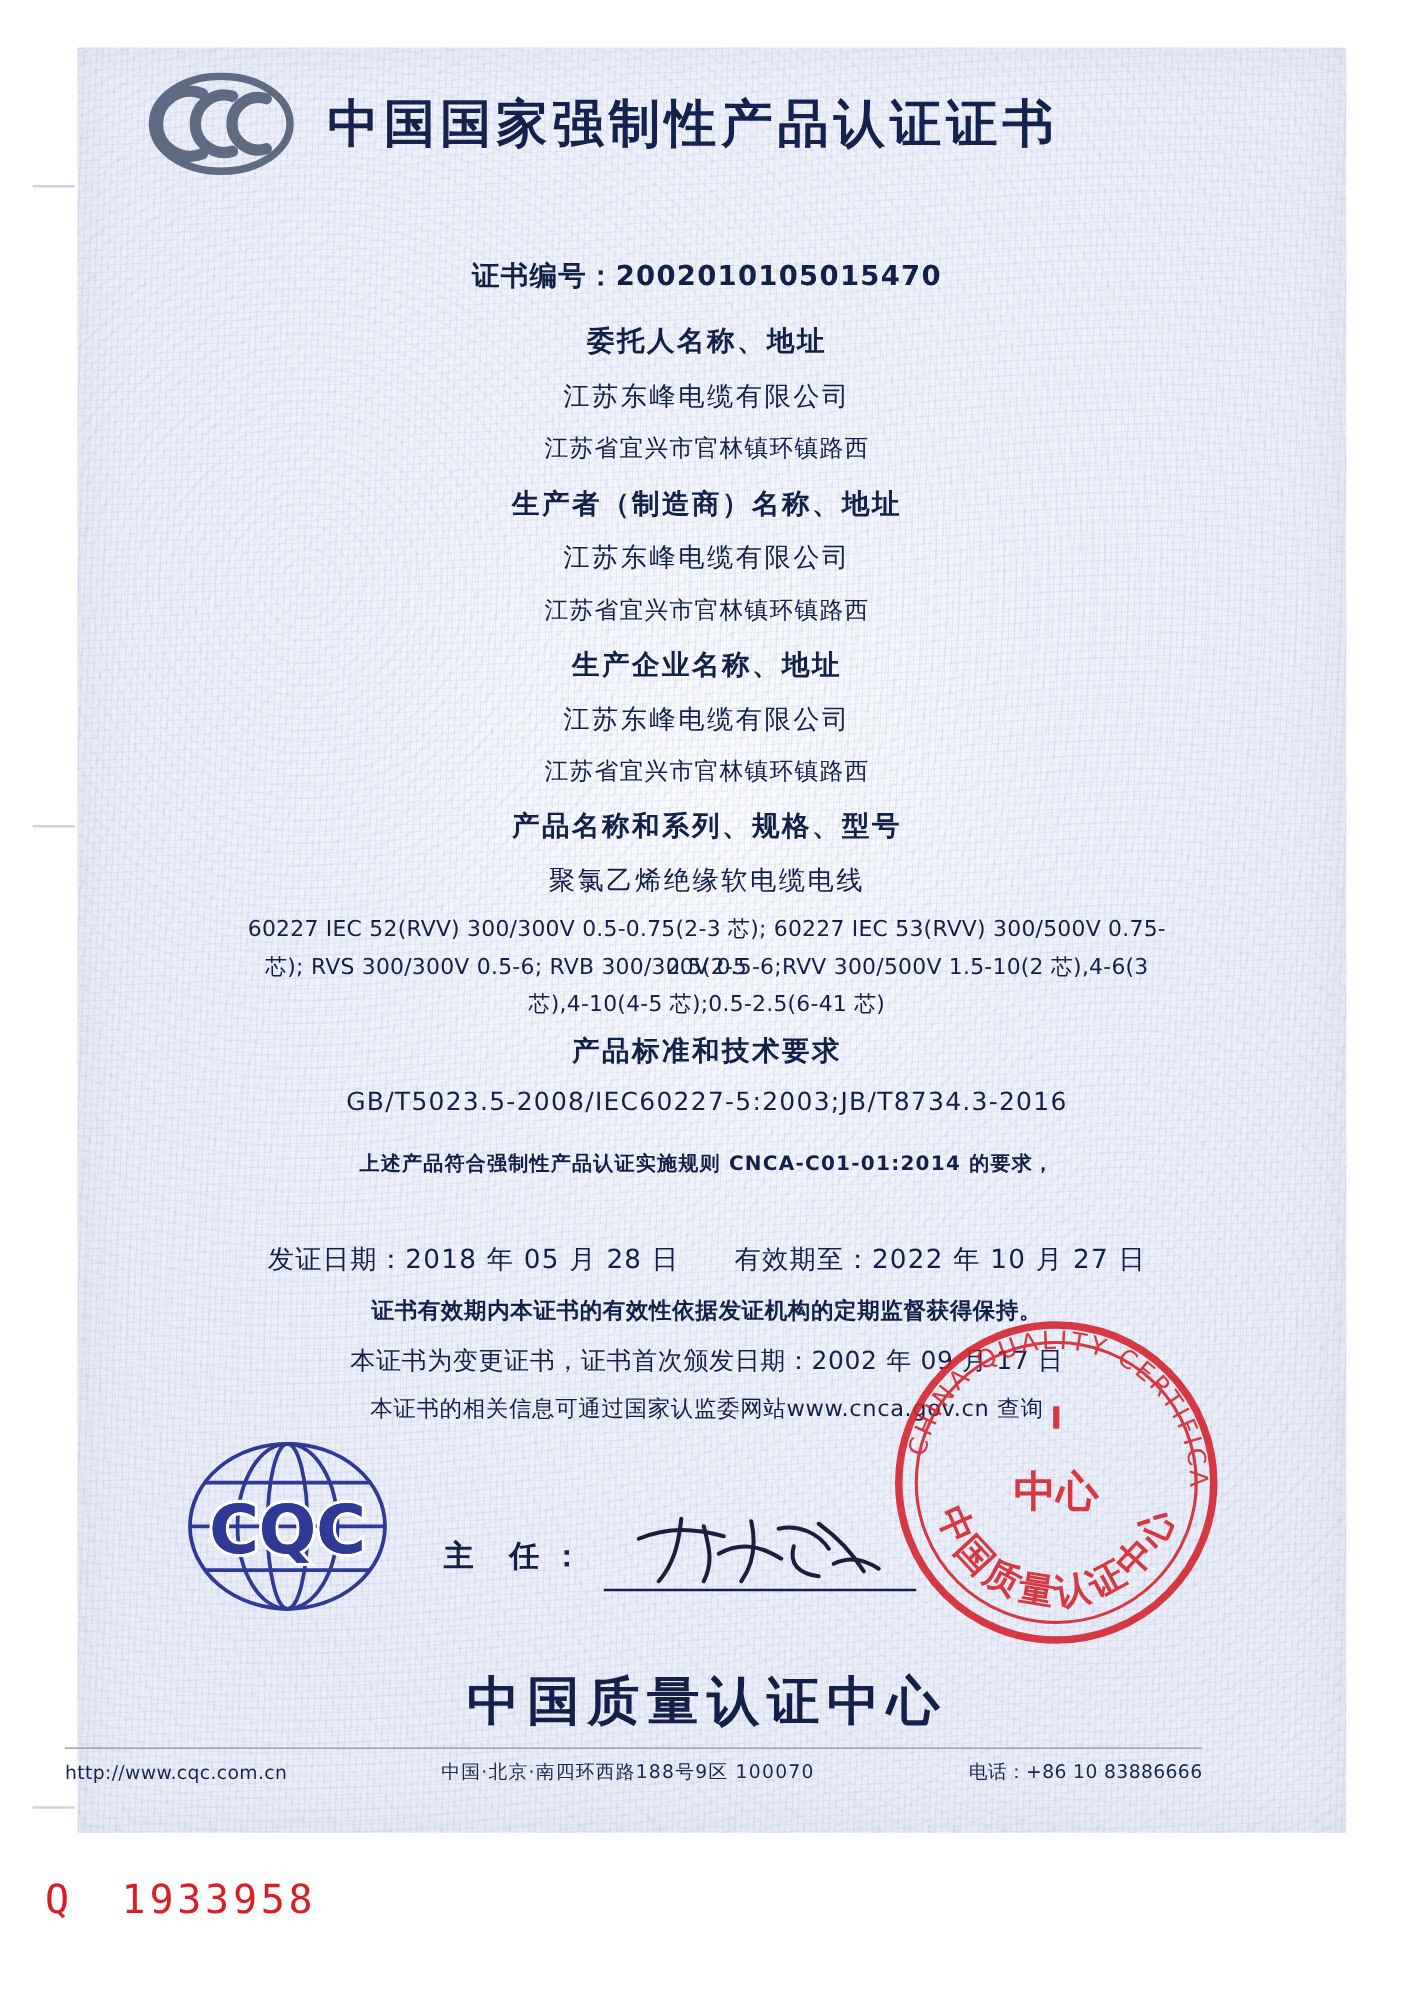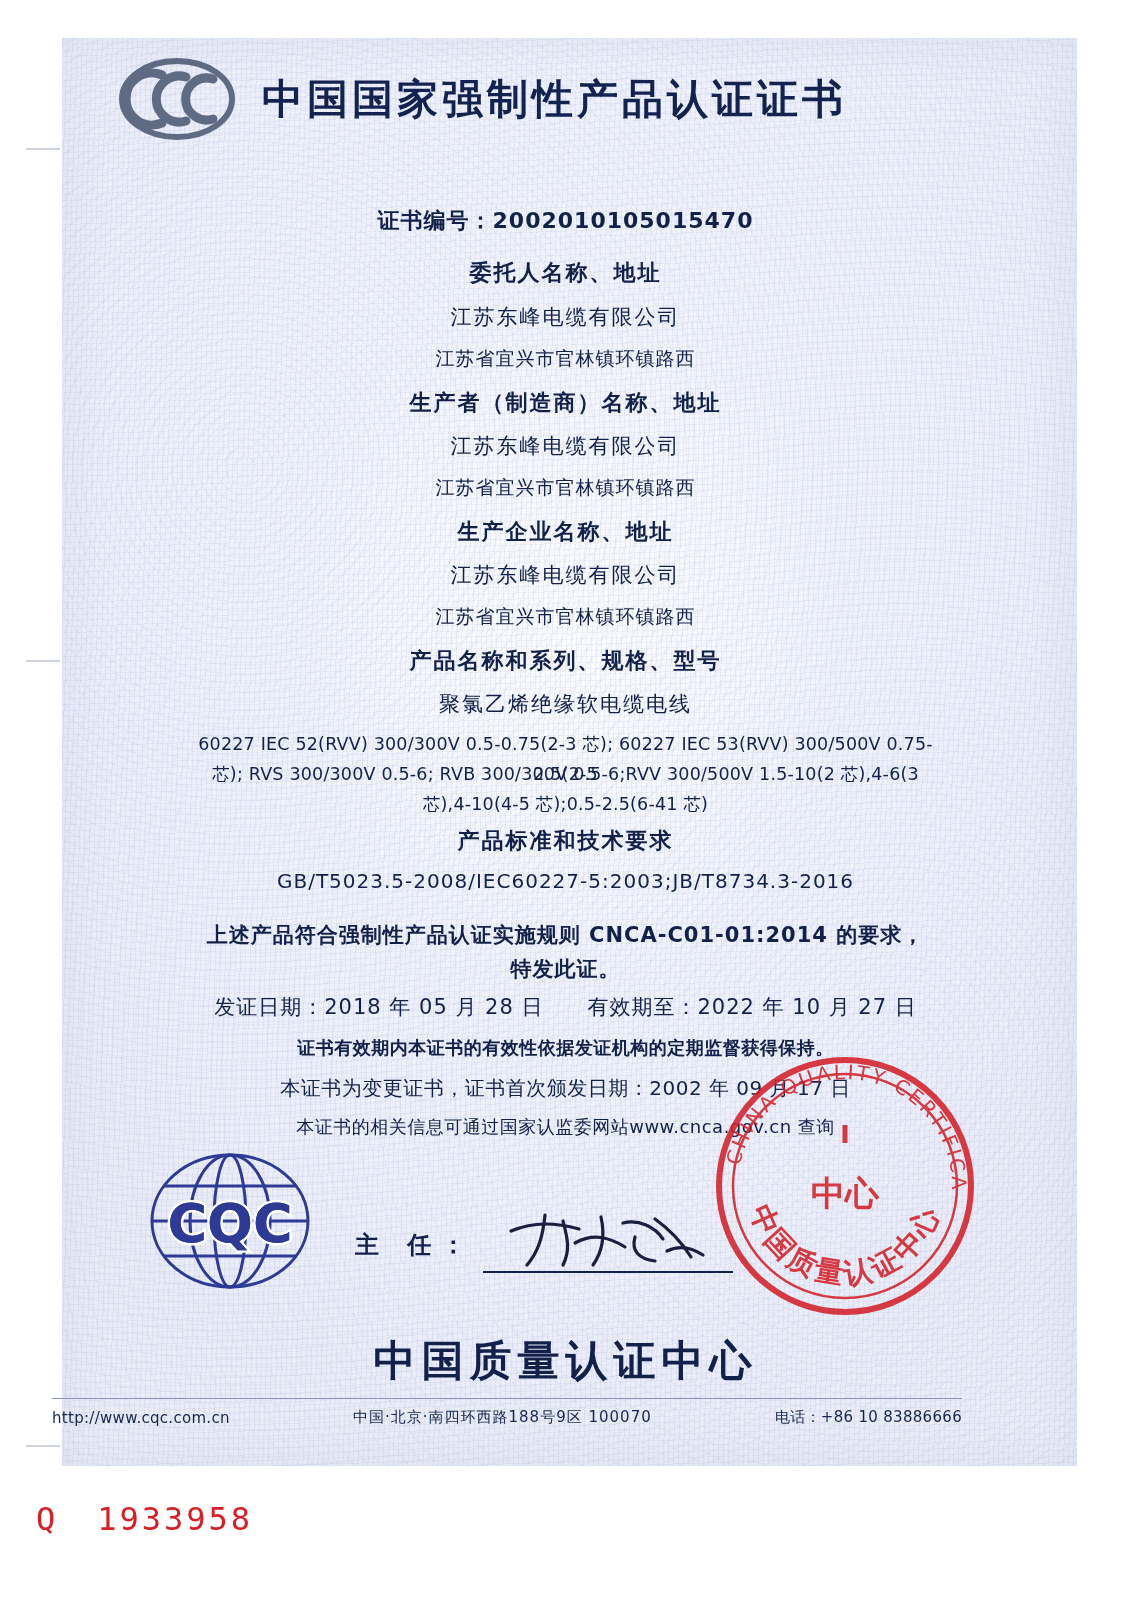--- a/index.html
+++ b/index.html
@@ -123,21 +123,21 @@
     letter-spacing: 0.2px;
     line-height: 30px;
     padding: 0 180px;
     box-sizing: border-box;
   }
   .std-line {
     font-size: 20px;
     letter-spacing: 1px;
   }
   .stmt-line {
-    font-size: 21px;
+    font-size: 16px;
     font-weight: bold;
     letter-spacing: 1px;
   }
   .date-line {
     font-size: 21px;
     letter-spacing: 1px;
   }
   .date-line .gap { display: inline-block; width: 44px; }
   .note-line {
     font-size: 18px;
@@ -312,21 +312,20 @@
   <div class="center-row section-title" style="top:646px">产品名称和系列、规格、型号</div>
   <div class="center-row line-value" style="top:690px">聚氯乙烯绝缘软电缆电线</div>
   <div class="center-row spec-line" style="top:729px">60227 IEC 52(RVV) 300/300V 0.5-0.75(2-3 芯); 60227 IEC 53(RVV) 300/500V 0.75-2.5(2-5</div>
   <div class="center-row spec-line" style="top:759px">芯); RVS 300/300V 0.5-6; RVB 300/300V 0.5-6;RVV 300/500V 1.5-10(2 芯),4-6(3</div>
   <div class="center-row spec-line" style="top:789px">芯),4-10(4-5 芯);0.5-2.5(6-41 芯)</div>
 
   <div class="center-row section-title" style="top:826px">产品标准和技术要求</div>
   <div class="center-row std-line" style="top:869px">GB/T5023.5-2008/IEC60227-5:2003;JB/T8734.3-2016</div>
 
   <div class="center-row stmt-line" style="top:921px">上述产品符合强制性产品认证实施规则 CNCA-C01-01:2014 的要求，</div>
-  <div class="center-row stmt-line" style="top:955px">特发此证。</div>
 
   <div class="center-row date-line" style="top:993px">
     <span>发证日期：</span><span>2018 年 05 月 28 日</span><span class="gap"></span><span>有效期至：</span><span>2022 年 10 月 27 日</span>
   </div>
 
   <div class="center-row note-line" style="top:1036px">证书有效期内本证书的有效性依据发证机构的定期监督获得保持。</div>
   <div class="center-row note-line-2" style="top:1075px">本证书为变更证书，证书首次颁发日期：2002 年 09 月 17 日</div>
   <div class="center-row web-line" style="top:1115px">本证书的相关信息可通过国家认监委网站www.cnca.gov.cn 查询</div>
 
   <svg id="cqc-logo" viewBox="0 0 164 142">

